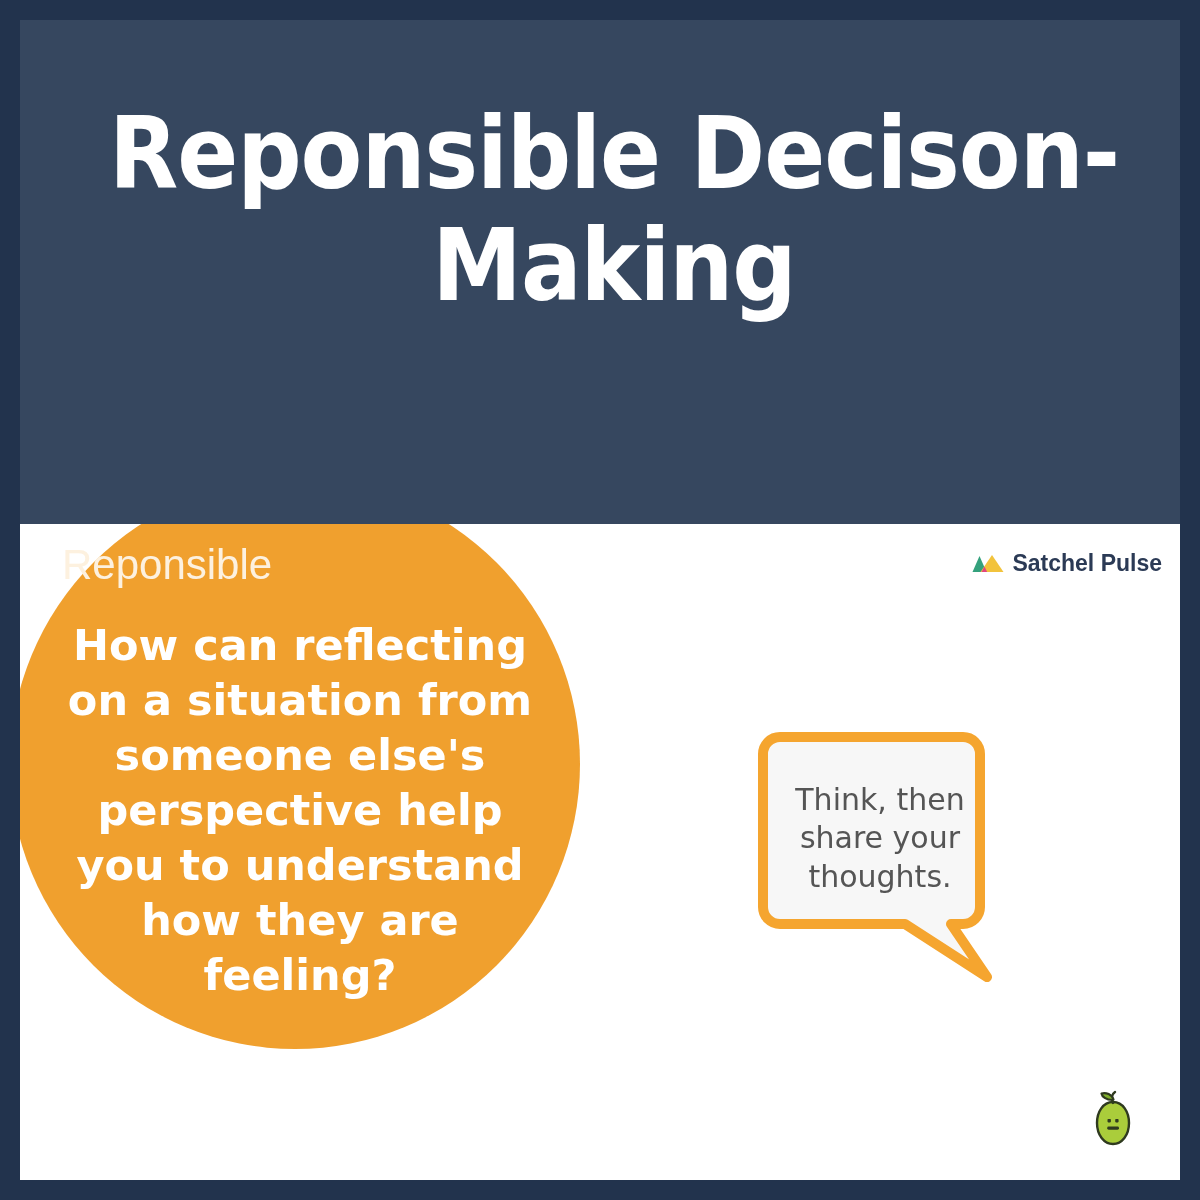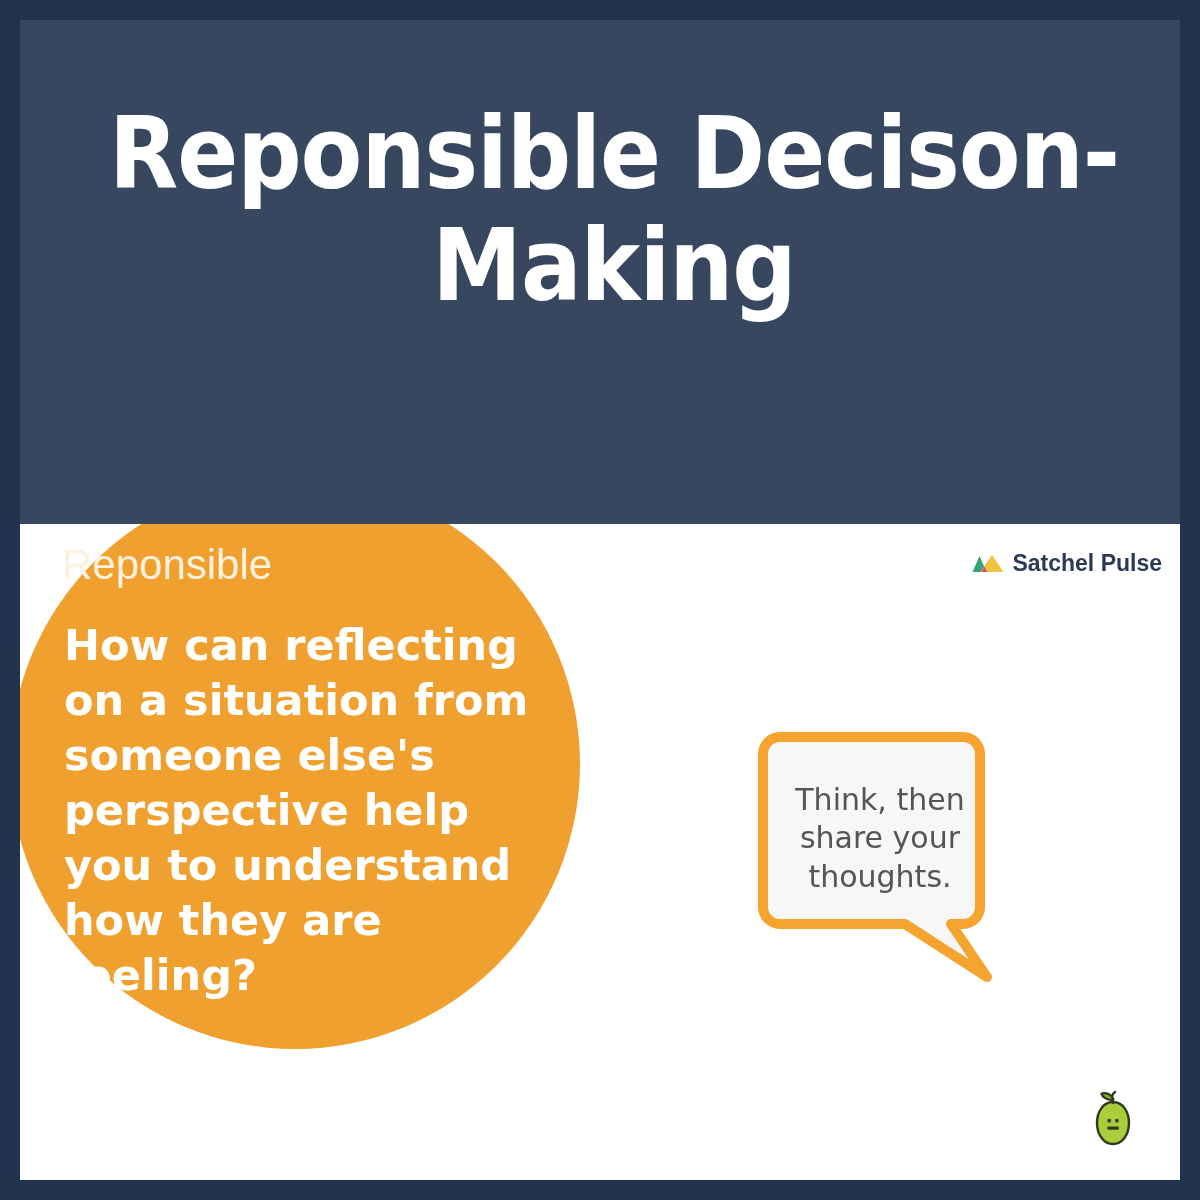--- a/index.html
+++ b/index.html
@@ -96,21 +96,21 @@
     text-align: left;
     padding-left: 22px;
     margin: 0;
     font-family: "Liberation Sans", sans-serif;
   }
   .reflection-question {
     color: #ffffff;
     font-size: 43px;
     font-weight: 700;
     line-height: 1.28;
-    text-align: left;
+    text-align: center;
     margin: 32px 0 0 0;
     padding: 0 24px;
     font-family: "DejaVu Sans", sans-serif;
   }
 
   
   .brand {
     position: absolute;
     right: 18px;
     top: 28px;

